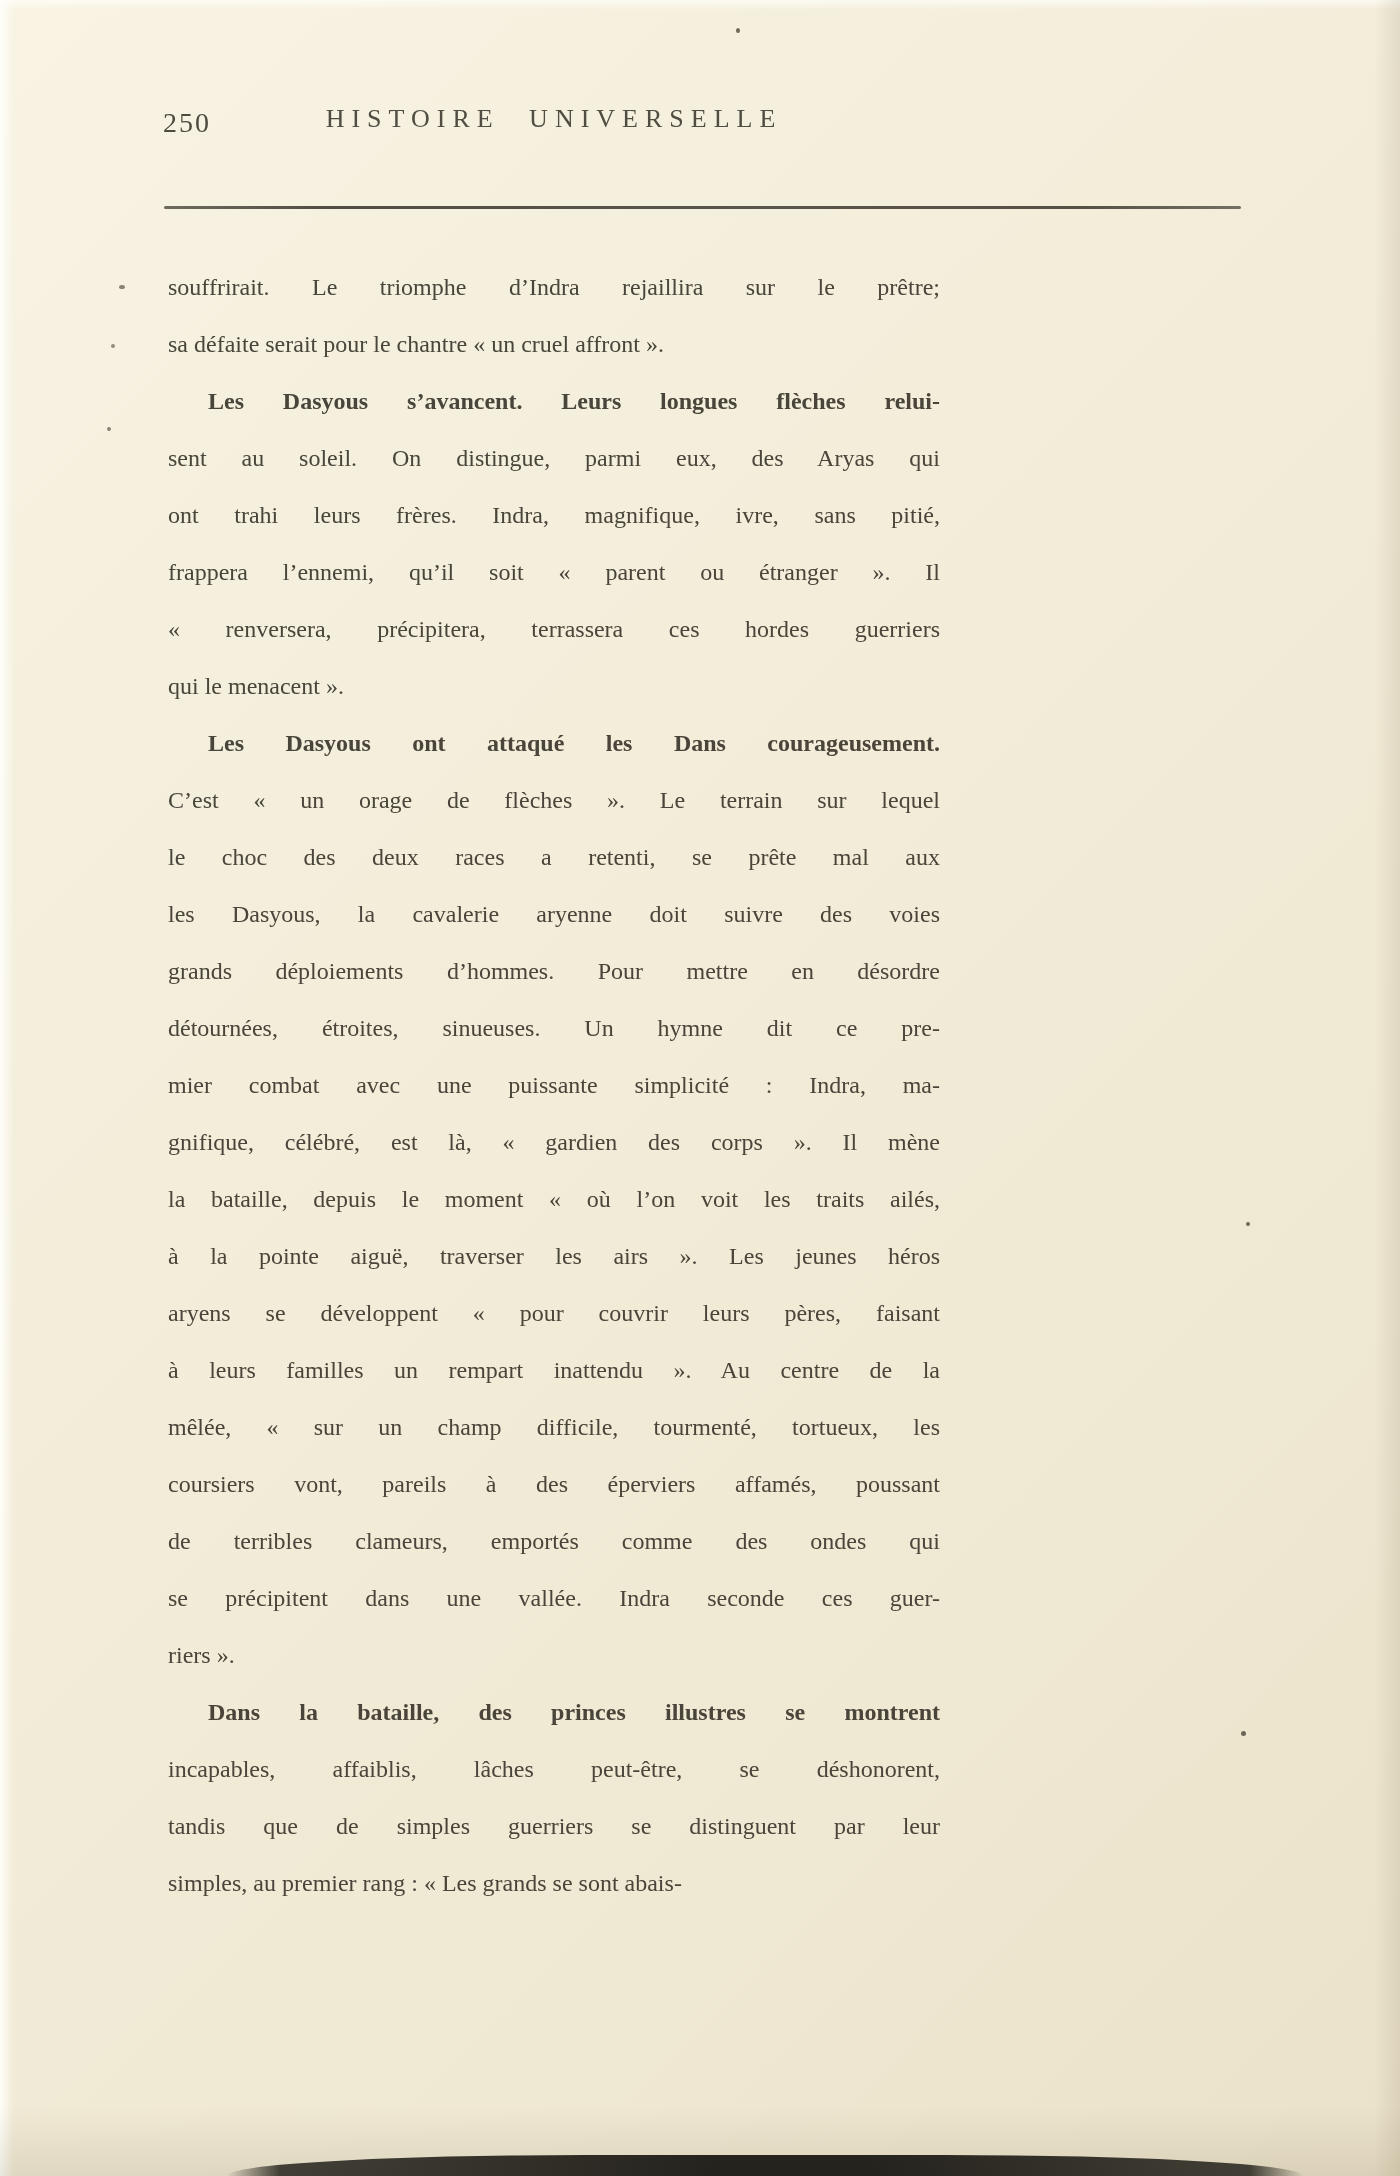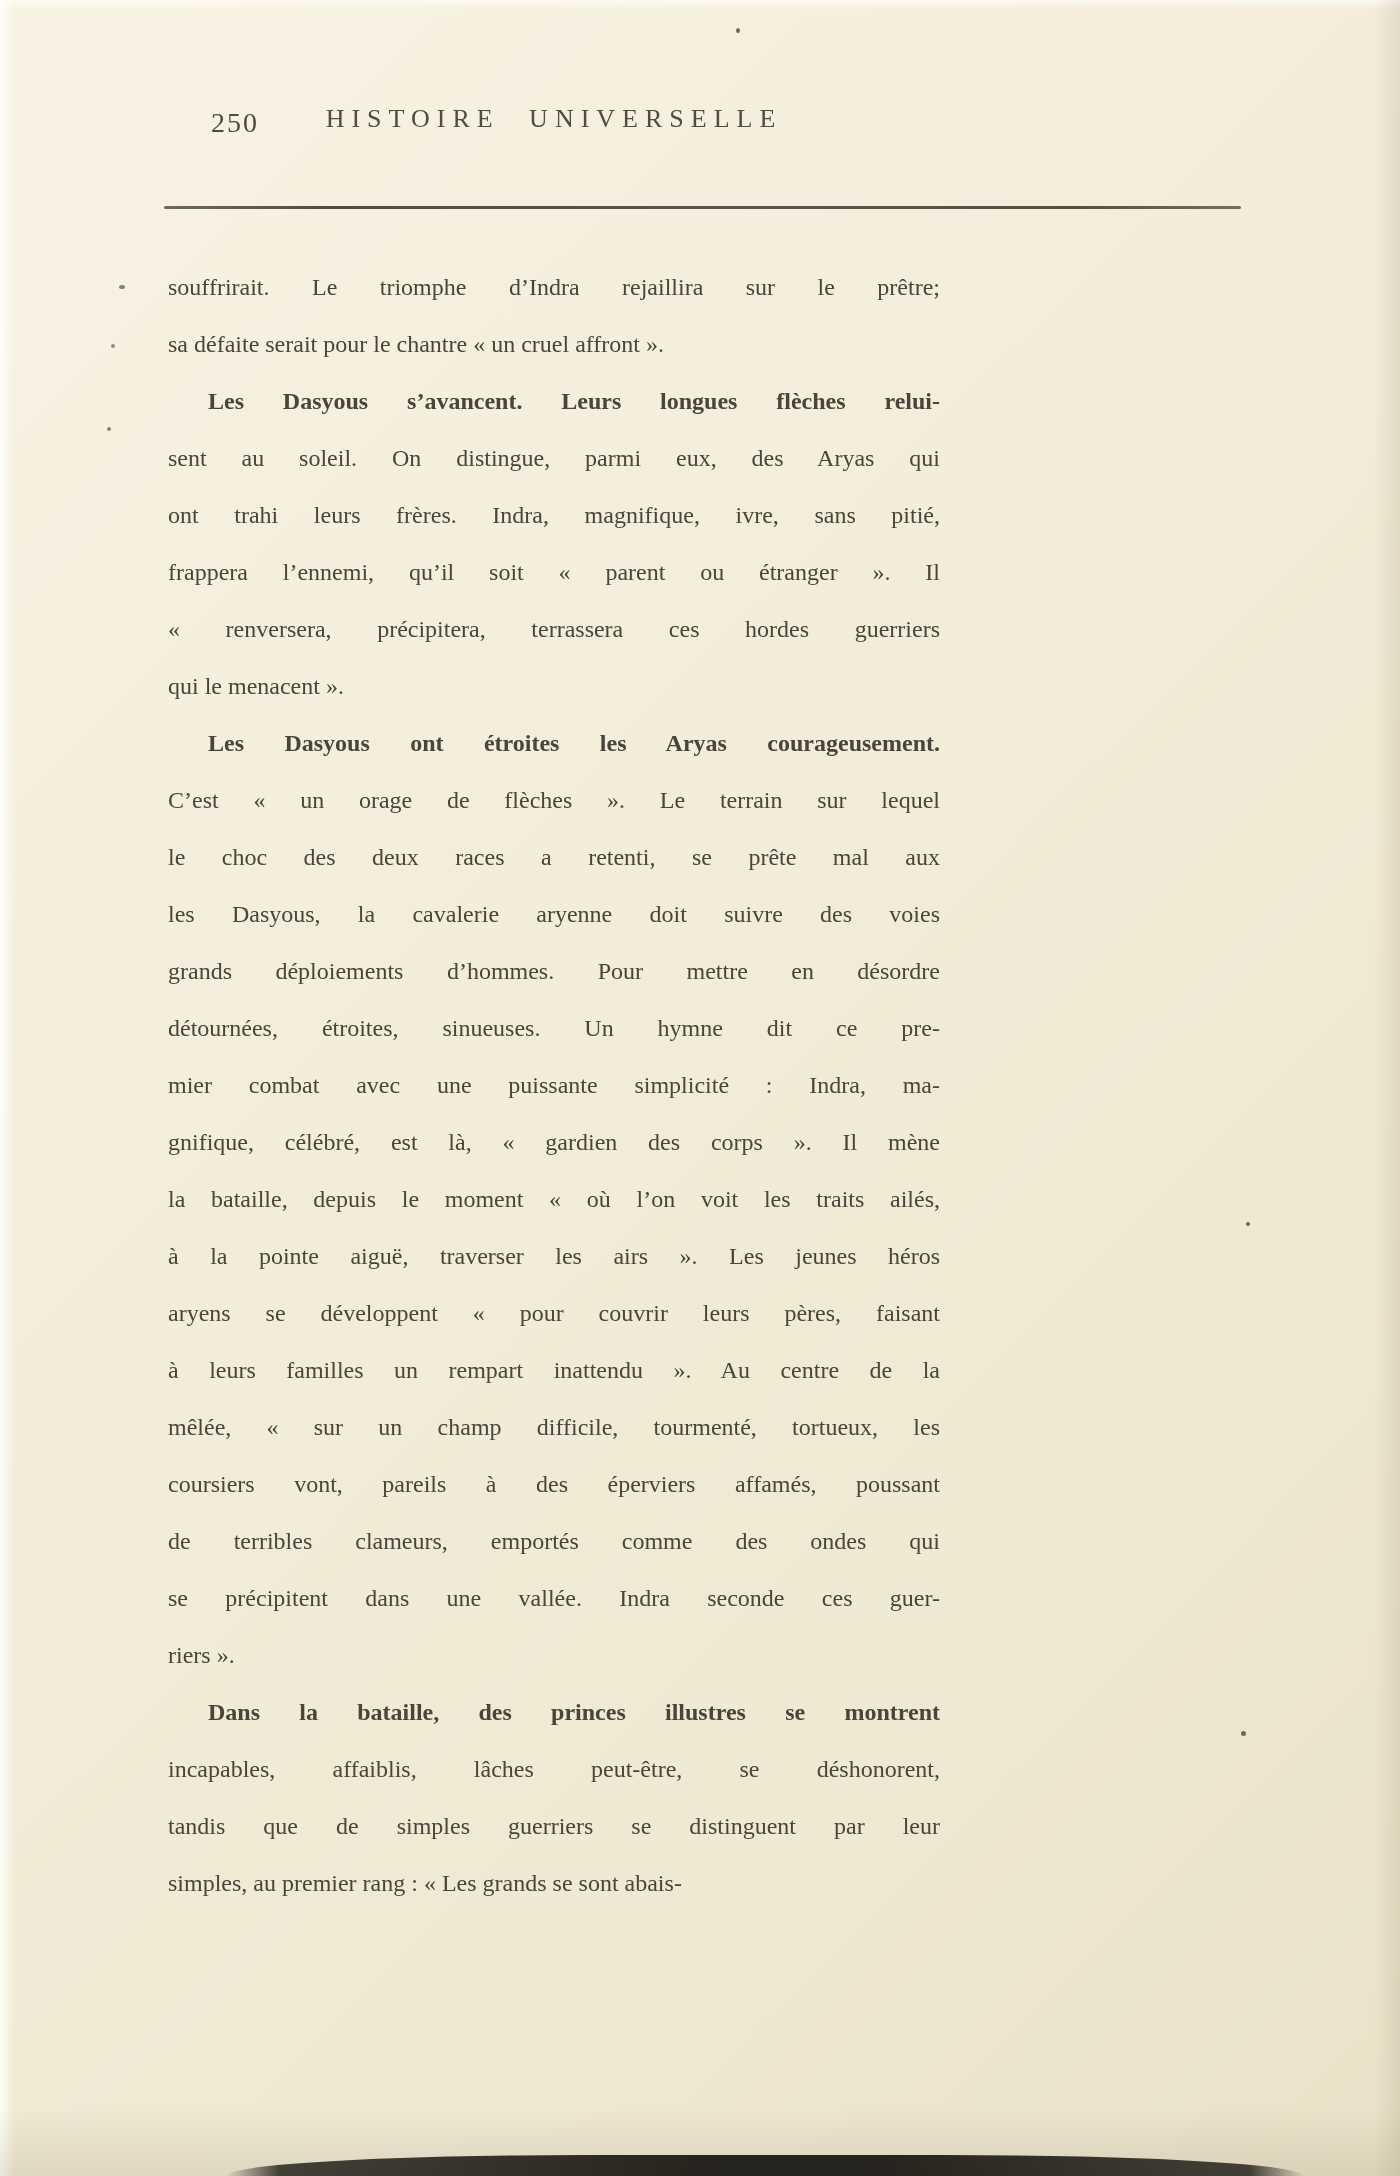--- a/index.html
+++ b/index.html
@@ -33,21 +33,21 @@
     position: absolute; bottom: 0; left: 226px; width: 1078px; height: 21px;
     background: linear-gradient(to right,
       rgba(38,36,30,0) 0%, rgba(38,36,30,0.85) 5%,
       rgba(30,28,23,0.96) 45%, rgba(30,28,23,0.96) 60%,
       rgba(38,36,30,0.85) 95%, rgba(38,36,30,0) 100%);
     border-radius: 60% 60% 0 0 / 180% 180% 0 0;
   }
 
   .page-num {
     position: absolute; left: 163px; top: 107px;
-    font-size: 28px; letter-spacing: 2px; color: #4e4a40; margin-left: 48px;
+    font-size: 28px; letter-spacing: 2px; color: #4e4a40;
   }
   .running-title {
     position: absolute; left: 168px; top: 104px; width: 772px;
     text-align: center;
     font-size: 26px; letter-spacing: 7px; word-spacing: 16px;
     color: #514d42;
   }
   .header-rule {
     position: absolute; left: 164px; top: 206px; width: 1077px; height: 3px;
     background: linear-gradient(to right, #6e6a5e, #514d43 15%, #5a564c 55%, #545046 85%, #736f62);
@@ -93,21 +93,21 @@
 
   <div class="text-block" id="text-block">
       <div class="line">souffrirait. Le triomphe d’Indra rejaillira sur le prêtre;</div>
       <div class="line para-end">sa défaite serait pour le chantre « un cruel affront ».</div>
       <div class="line indent">Les Dasyous s’avancent. Leurs longues flèches relui-</div>
       <div class="line">sent au soleil. On distingue, parmi eux, des Aryas qui</div>
       <div class="line">ont trahi leurs frères. Indra, magnifique, ivre, sans pitié,</div>
       <div class="line">frappera l’ennemi, qu’il soit « parent ou étranger ». Il</div>
       <div class="line">« renversera, précipitera, terrassera ces hordes guerriers</div>
       <div class="line para-end">qui le menacent ».</div>
-      <div class="line indent">Les Dasyous ont étroites les Aryas courageusement.</div>
+      <div class="line indent">Les Dasyous ont attaqué les Dans courageusement.</div>
       <div class="line">C’est « un orage de flèches ». Le terrain sur lequel</div>
       <div class="line">le choc des deux races a retenti, se prête mal aux</div>
       <div class="line">les Dasyous, la cavalerie aryenne doit suivre des voies</div>
       <div class="line">grands déploiements d’hommes. Pour mettre en désordre</div>
       <div class="line">détournées, étroites, sinueuses. Un hymne dit ce pre-</div>
       <div class="line">mier combat avec une puissante simplicité : Indra, ma-</div>
       <div class="line">gnifique, célébré, est là, « gardien des corps ». Il mène</div>
       <div class="line">la bataille, depuis le moment « où l’on voit les traits ailés,</div>
       <div class="line">à la pointe aiguë, traverser les airs ». Les jeunes héros</div>
       <div class="line">aryens se développent « pour couvrir leurs pères, faisant</div>

